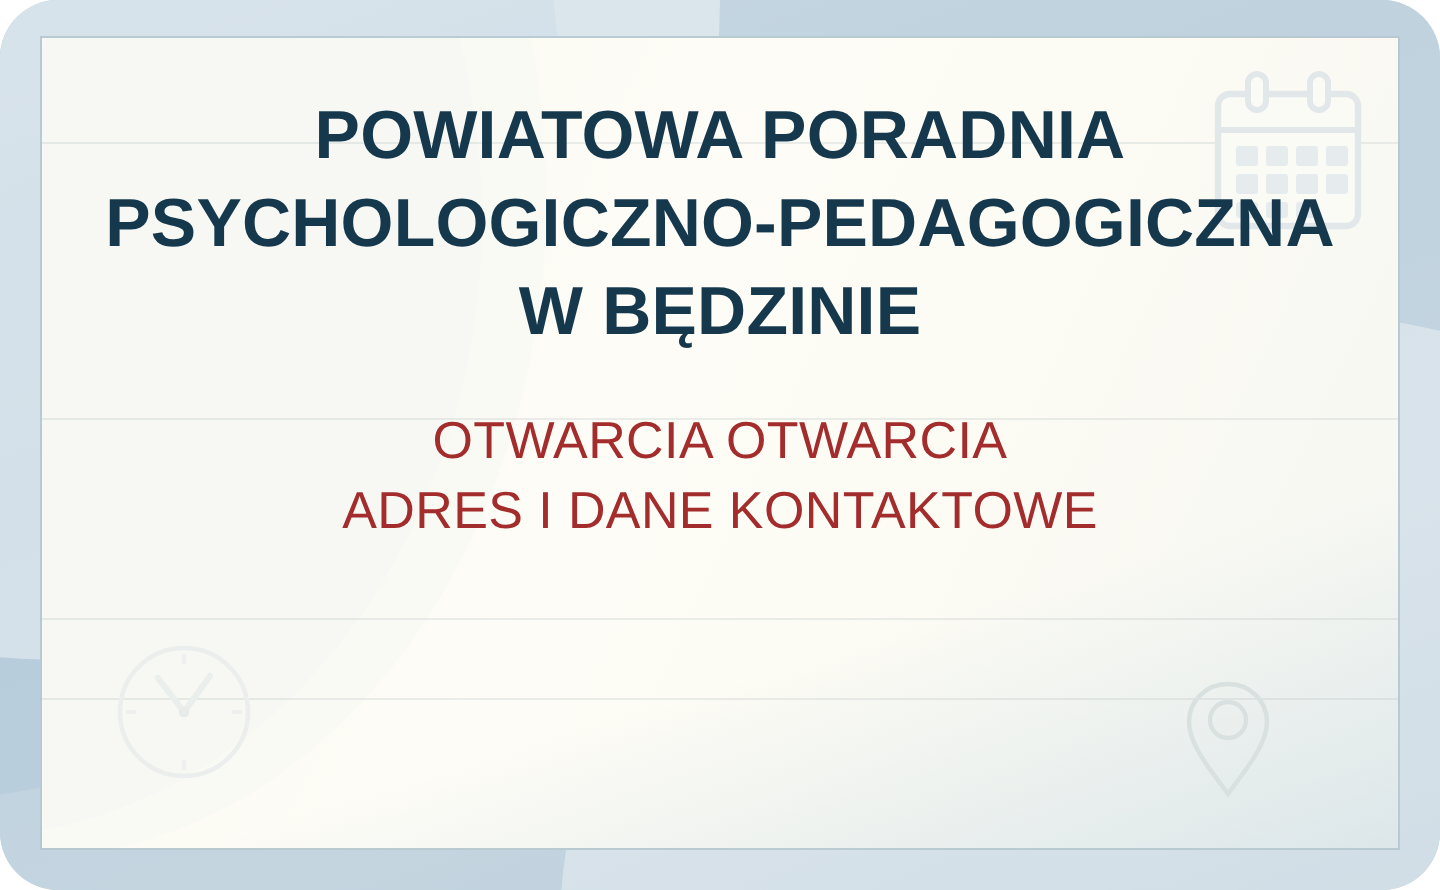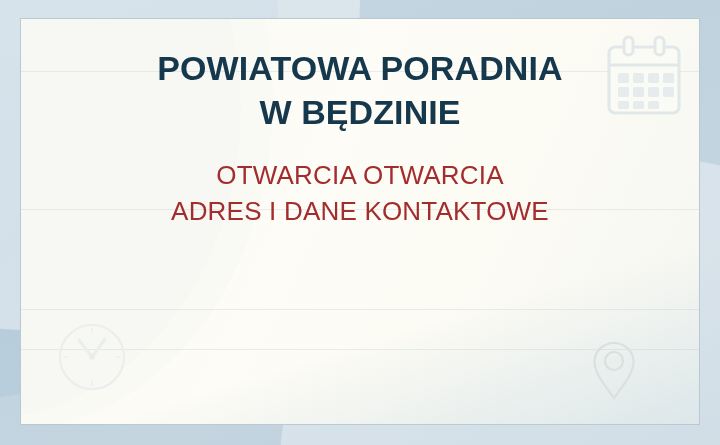--- a/index.html
+++ b/index.html
@@ -7,20 +7,21 @@
     padding: 0;
     background: #ffffff;
   }
   #slide {
     position: relative;
     width: 720px;
     height: 445px;
     overflow: hidden;
     font-family: "Liberation Sans", "DejaVu Sans", sans-serif;
     background: #c3d4df;
+    border-radius: 29px;
   }
 
   
   .bg-base {
     position: absolute;
     inset: 0;
     background:
       linear-gradient(160deg, #c8d8e2 0%, #bfd2de 35%, #c4d5e0 70%, #b9ccd9 100%);
   }
   .bg-wave-tl {
@@ -200,20 +201,21 @@
       <svg width="46" height="62" viewBox="0 0 46 62" fill="none">
         <path d="M23 3 C12 3 3.5 11.5 3.5 22 C3.5 34 16 48 23 58 C30 48 42.5 34 42.5 22 C42.5 11.5 34 3 23 3 Z" stroke="#d9e0e0" stroke-width="2.2" fill="none"></path>
         <circle cx="23" cy="21" r="9" stroke="#d9e0e0" stroke-width="2.2" fill="none"></circle>
       </svg>
     </span>
   </div>
 
   <div class="text-block">
     <h1 class="title">
       <span class="tline">POWIATOWA PORADNIA</span>
+      <span class="tline">PSYCHOLOGICZNO-PEDAGOGICZNA</span>
       <span class="tline">W BĘDZINIE</span>
     </h1>
     <div class="subtitle">
       <span class="sline">OTWARCIA OTWARCIA</span>
       <span class="sline">ADRES I DANE KONTAKTOWE</span>
     </div>
   </div>
 
 </div>
 

